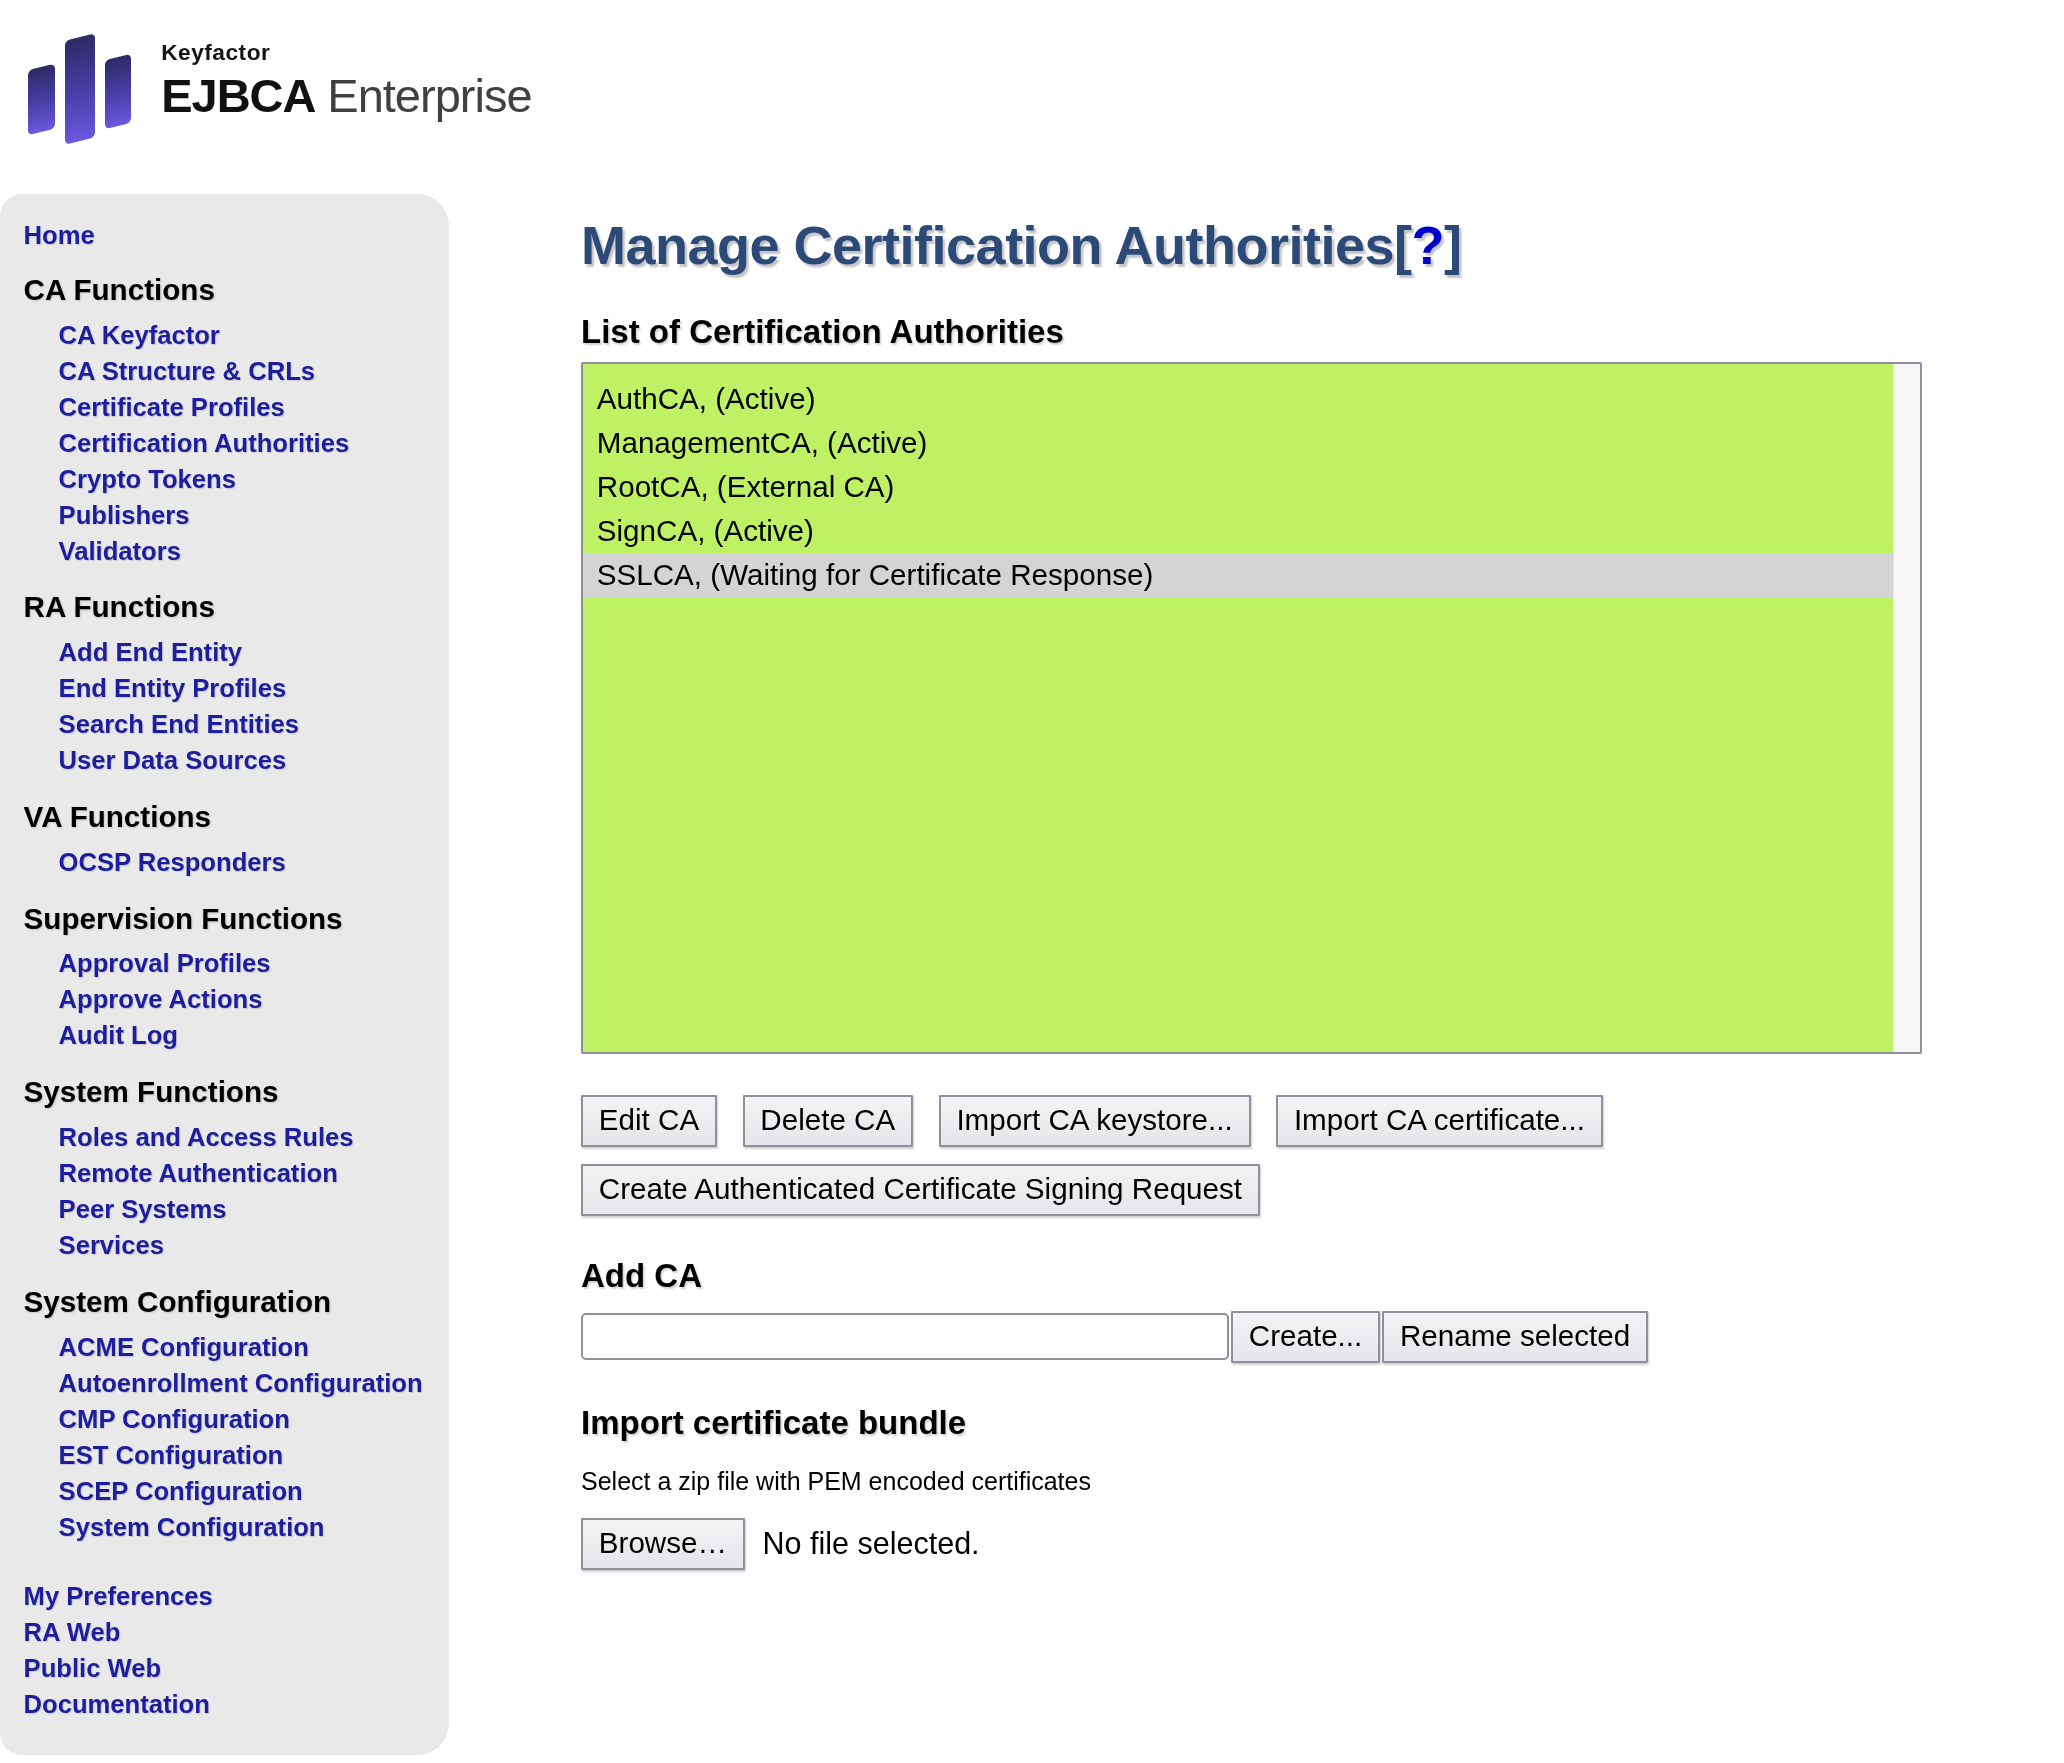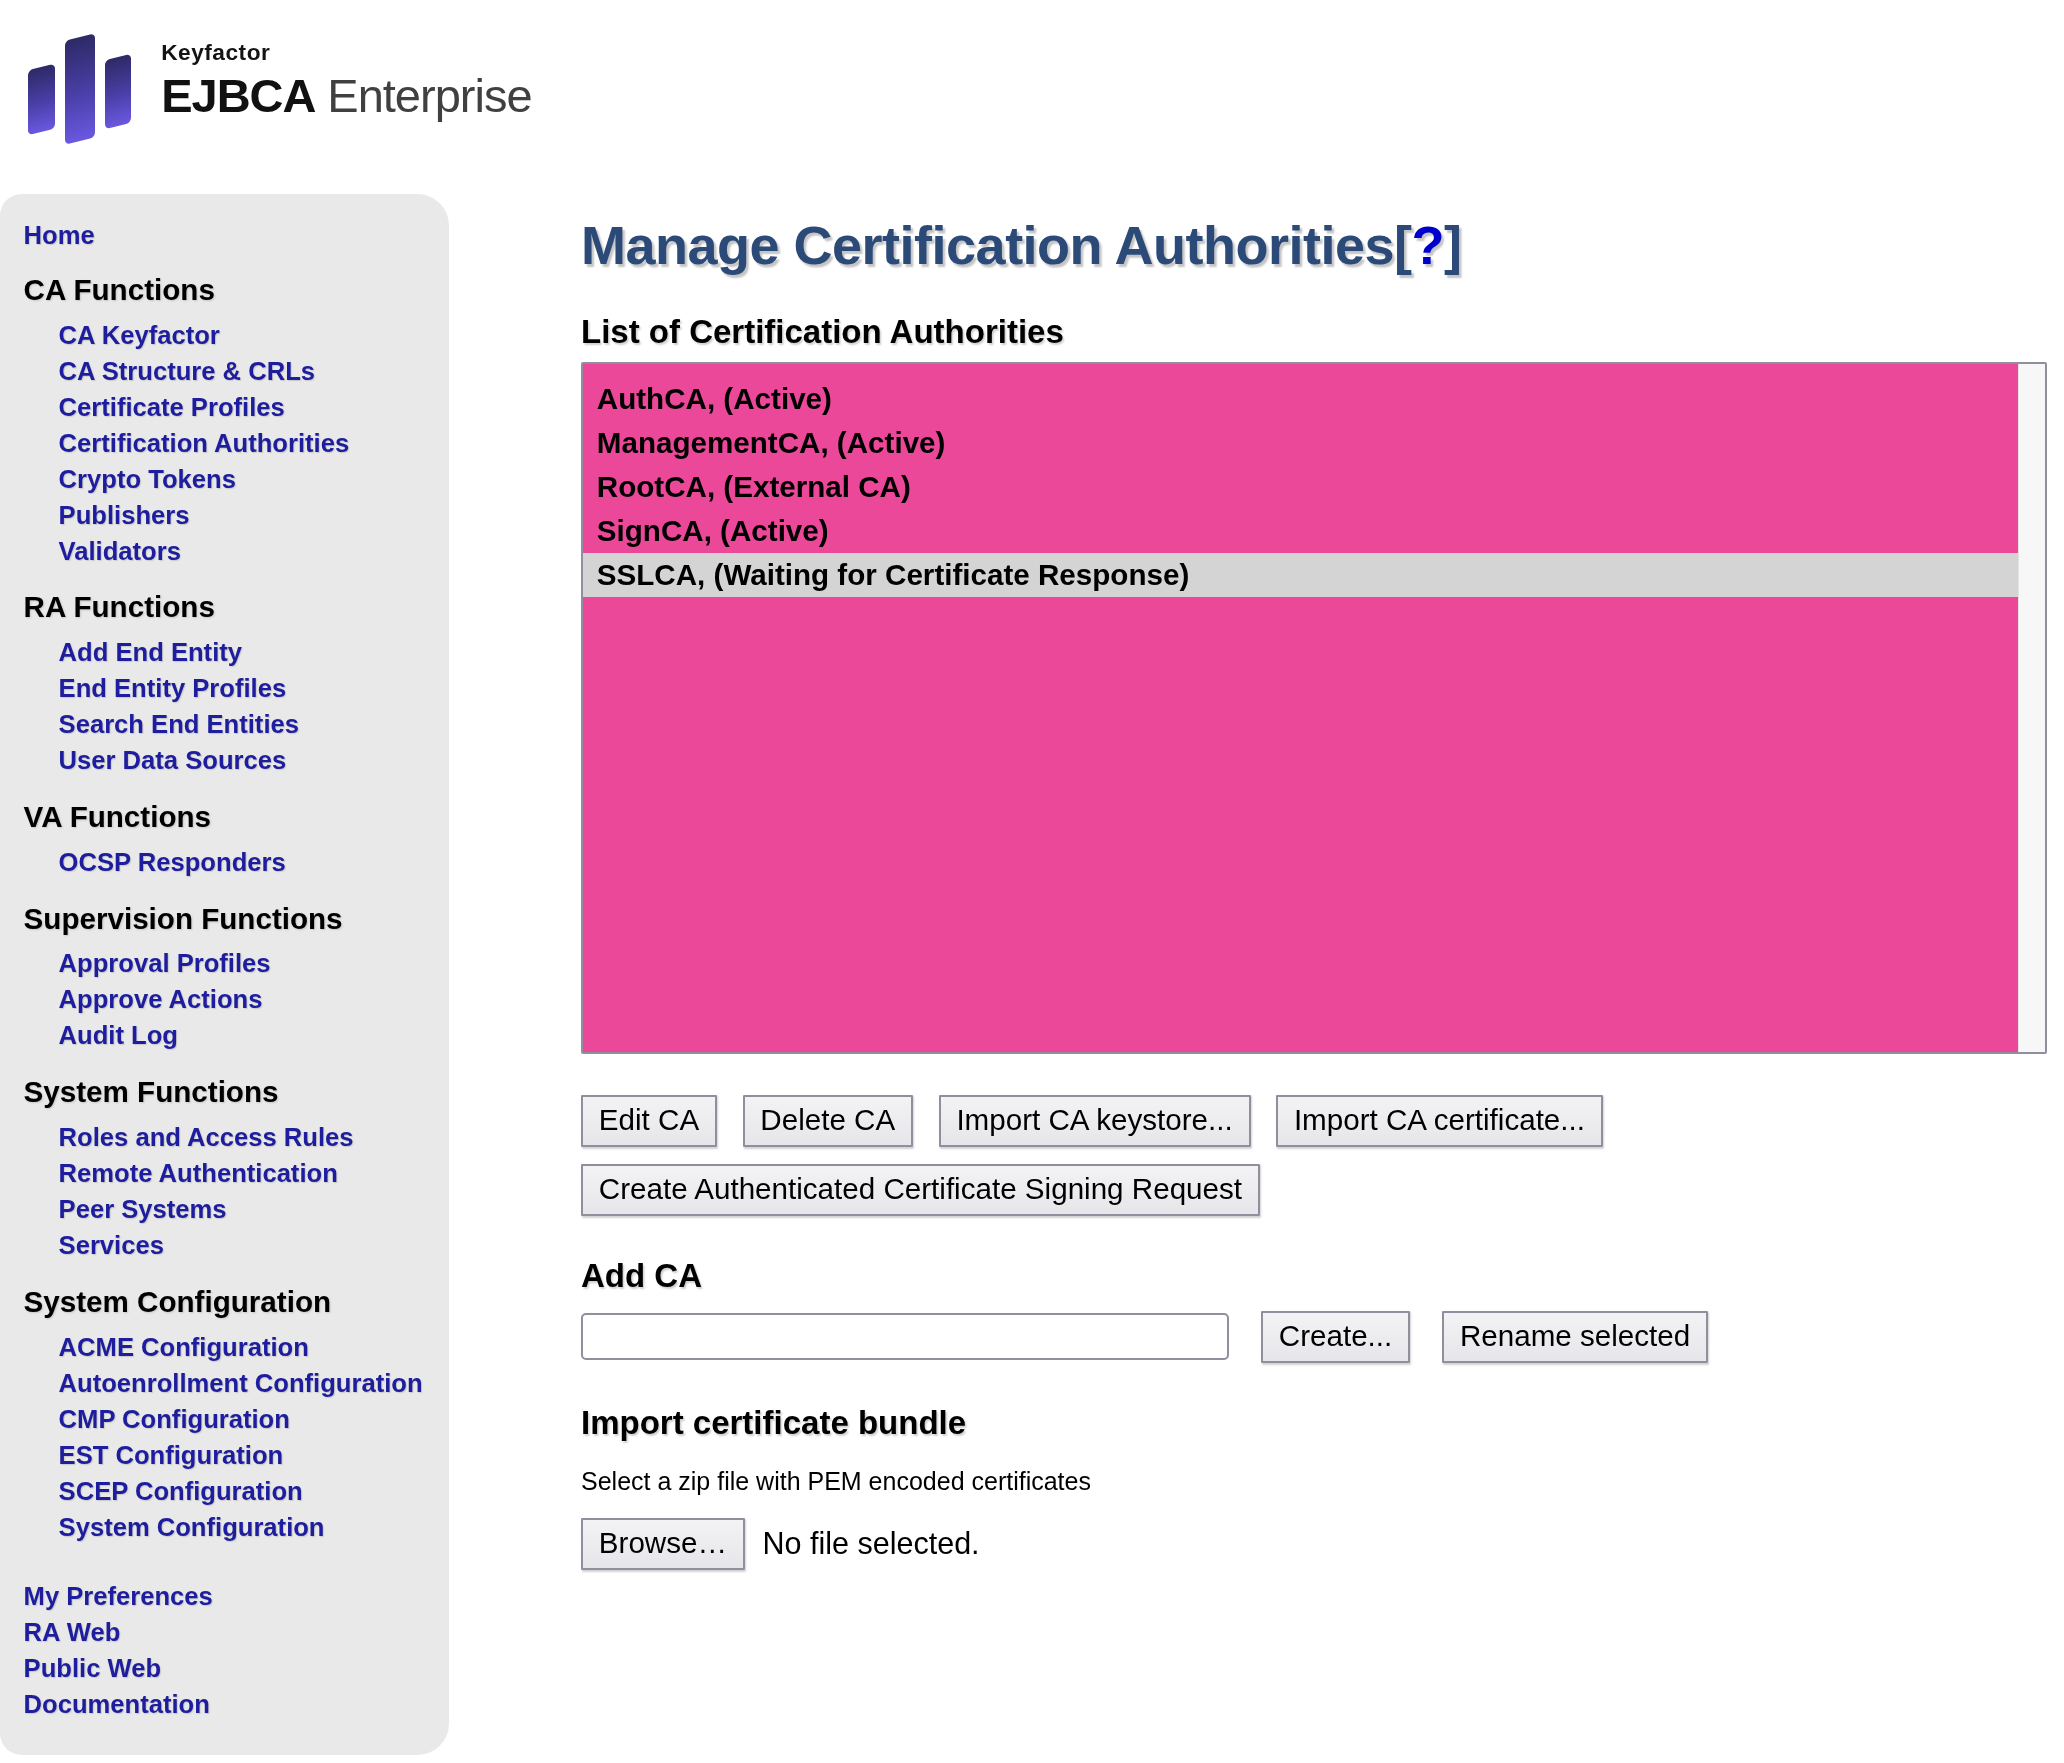--- a/index.html
+++ b/index.html
@@ -47,42 +47,42 @@
   .page-title{font-size:54px;font-weight:bold;color:#2c4a78;margin:5.9px 0 0;
     letter-spacing:-0.5px;text-shadow:2.5px 2.5px 2px #c4c4c4;}
   .help{text-decoration:none;font-weight:bold;}
   .help .bracket{color:#2c4a78;}
   .help .qmark{color:#0000cc;}
   .section-heading{font-size:33px;font-weight:bold;color:#000;margin:41px 0 11.8px;
     text-shadow:1.5px 1.5px 2px #cfcfcf;}
   .section-heading.first{margin-top:37px;}
   
   .listbox{
-    position:relative;width:1466px;height:692px;box-sizing:border-box;
-    border:2px solid #8f8f9f;border-radius:2px;background:#ec4899;overflow:hidden;font-weight:bold;
+    position:relative;width:1341px;height:692px;box-sizing:border-box;
+    border:2px solid #8f8f9f;border-radius:2px;background:#bef264;overflow:hidden;
   }
   .options{padding-top:12.8px;}
   .option{font-size:29.6px;line-height:44px;padding-left:13.8px;white-space:nowrap;cursor:default;}
   .option.selected{background:#d4d4d4;}
   .scroll-gutter{
     position:absolute;top:0;right:0;bottom:0;width:25.6px;
     background:#f7f7f7;border-left:1px solid #e4e4e4;
   }
   
   button{
     font-family:"Liberation Sans",sans-serif;font-size:29.6px;color:#000;
     background:linear-gradient(180deg,#f3f3f5 0%,#e6e6ea 100%);
     border:2px solid #8f8f9d;border-radius:1px;
     padding:5.9px 15.8px 7.9px;cursor:pointer;
     box-shadow:1px 1.5px 2px rgba(0,0,0,.18);
   }
   .btn-row{margin-top:41px;display:flex;gap:25.6px;}
   .btn-row.single{margin-top:17px;}
   
-  .input-row{margin-top:15.8px;display:flex;align-items:center;gap:32px;}
+  .input-row{margin-top:15.8px;display:flex;align-items:center;gap:2px;}
   .text-input{
     width:648px;height:47px;box-sizing:border-box;font-size:29.6px;
     border:2px solid #8f8f9d;border-radius:4.9px;padding:0 11.8px;background:#fff;
     font-family:"Liberation Sans",sans-serif;
   }
   
   .desc{font-size:25px;margin:25.6px 0 0;}
   .file-row{margin-top:21.7px;display:flex;align-items:center;gap:17.7px;}
   .file-status{font-size:30.5px;}
 </style>

